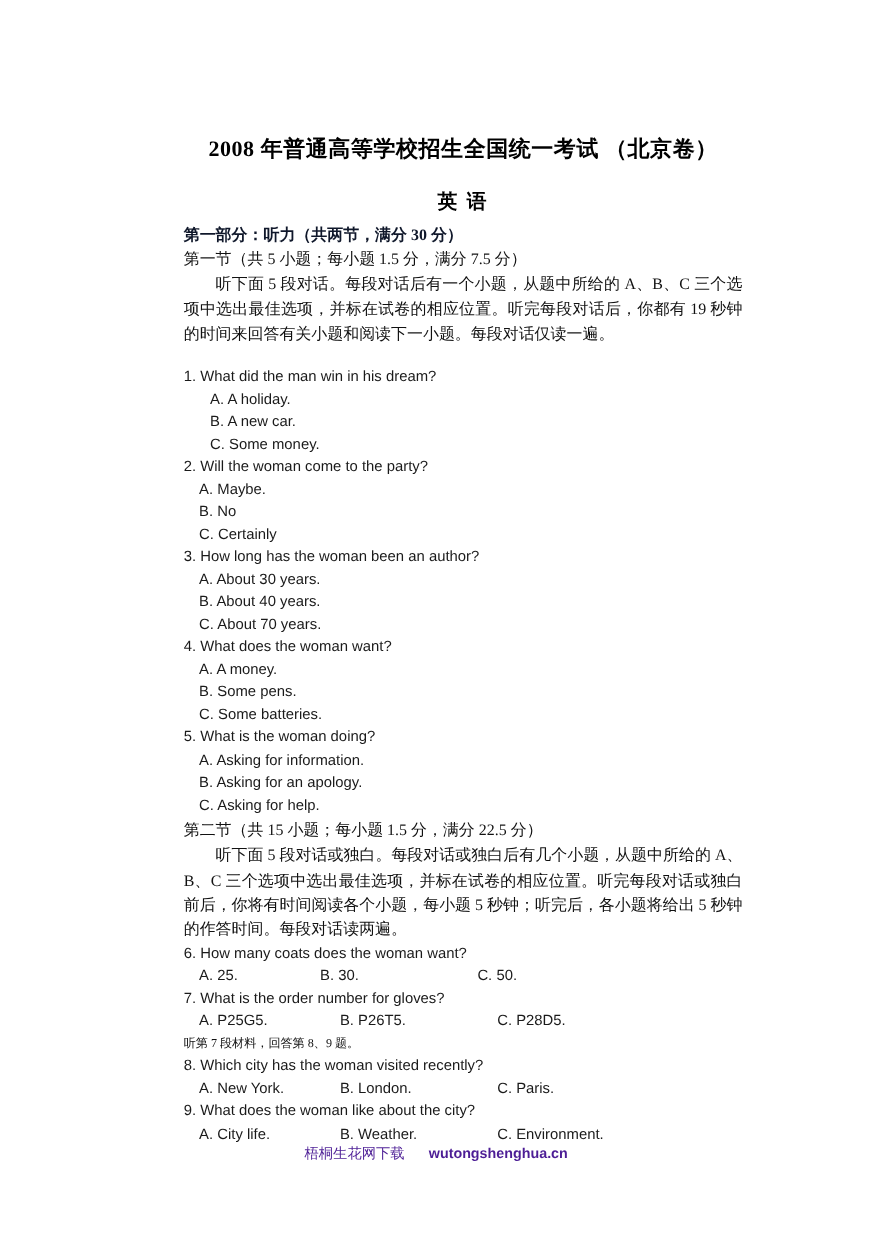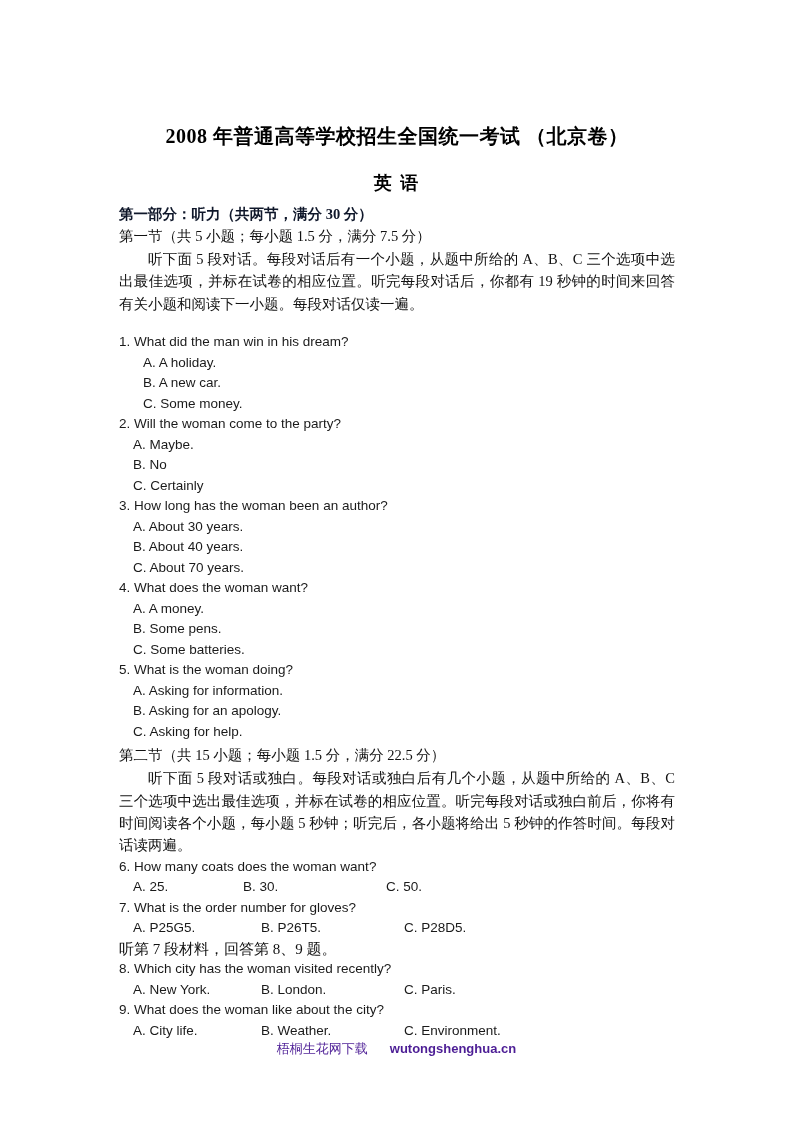--- a/index.html
+++ b/index.html
@@ -6,20 +6,21 @@
   html, body { margin: 0; padding: 0; background: #ffffff; }
   .page {
     position: relative;
     width: 793px;
     height: 1122px;
     margin: 0 auto;
     background: #ffffff;
     color: #1a1a1a;
     font-family: "Liberation Serif", serif;
     overflow: hidden;
+    padding-left: 48px;
   }
   .content {
     padding: 0 118px 0 119px;
   }
   .doc-title {
     margin: 122px 0 0 0;
     text-align: center;
     font-size: 20px;
     line-height: 28px;
     font-weight: bold;
@@ -74,21 +75,21 @@
     display: flex;
     line-height: 20.5px;
     padding-left: 14px;
   }
   .opt-row .cell-a { width: 128px; flex: 0 0 auto; }
   .opt-row.row-narrow .cell-a { width: 110px; }
   .opt-row .cell-b { width: 143px; flex: 0 0 auto; }
   .opt-row .cell-c { flex: 0 0 auto; }
   .material-note {
     font-family: "Liberation Serif", serif;
-    font-size: 15px;
+    font-size: 11px;
     line-height: 20.5px;
     color: #111;
   }
   .sec2-heading { margin-top: 3px; }
   .footer {
     position: absolute;
     top: 1040px;
     left: 0;
     right: 0;
     text-align: center;

